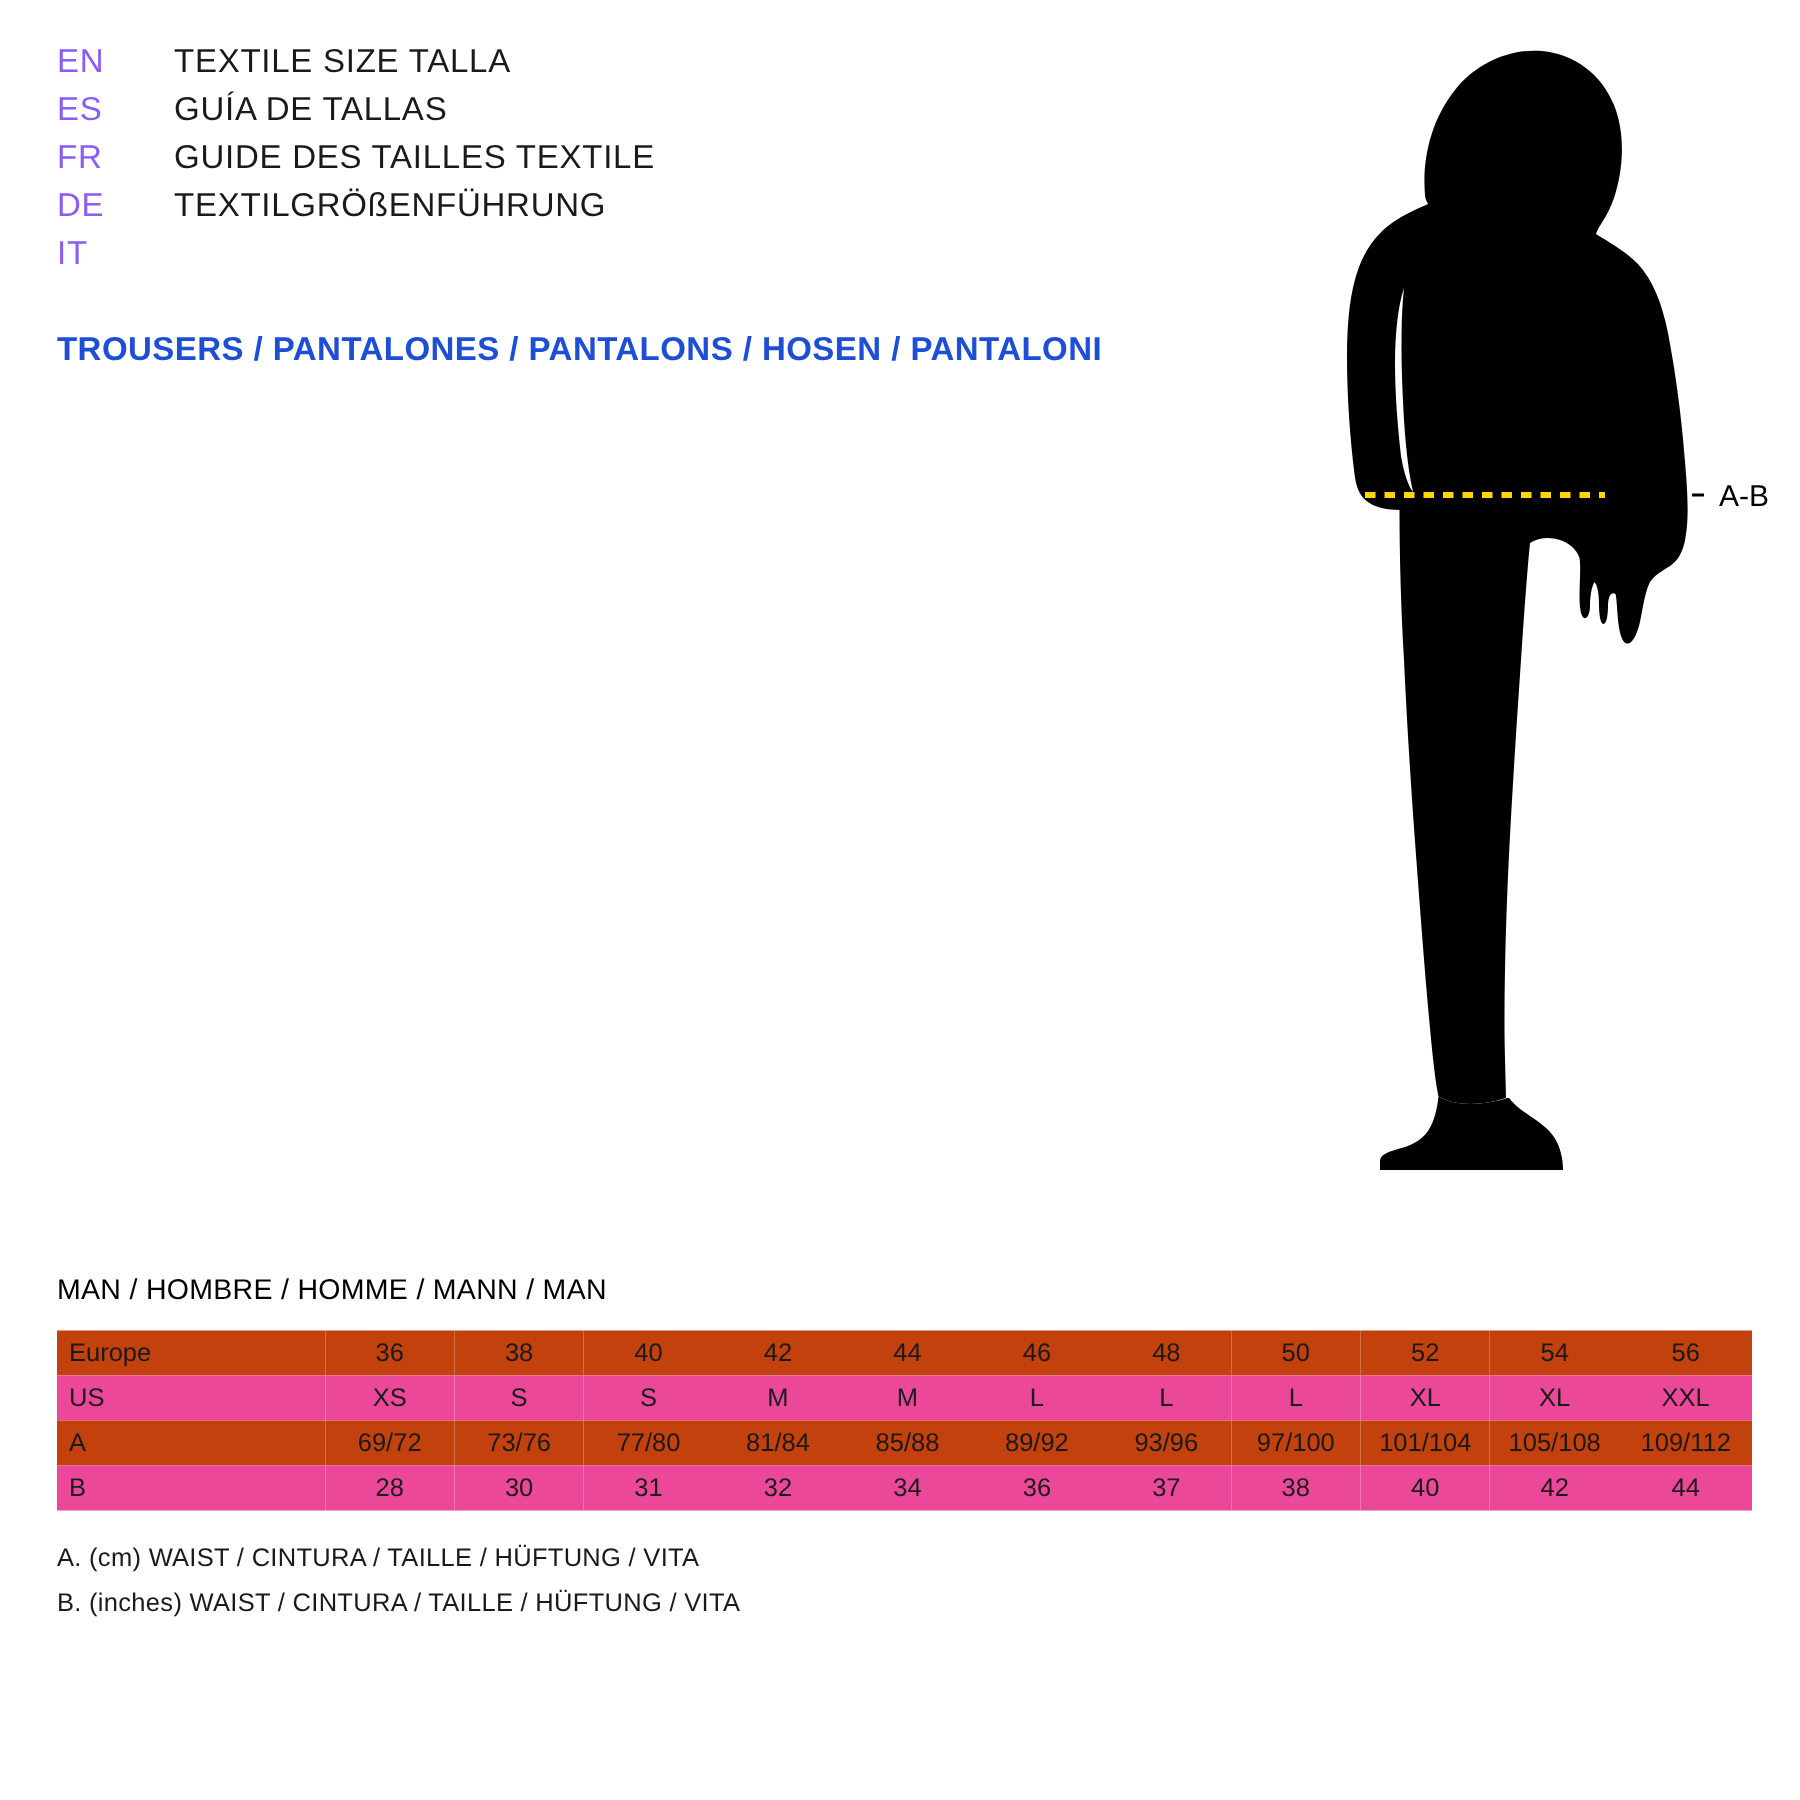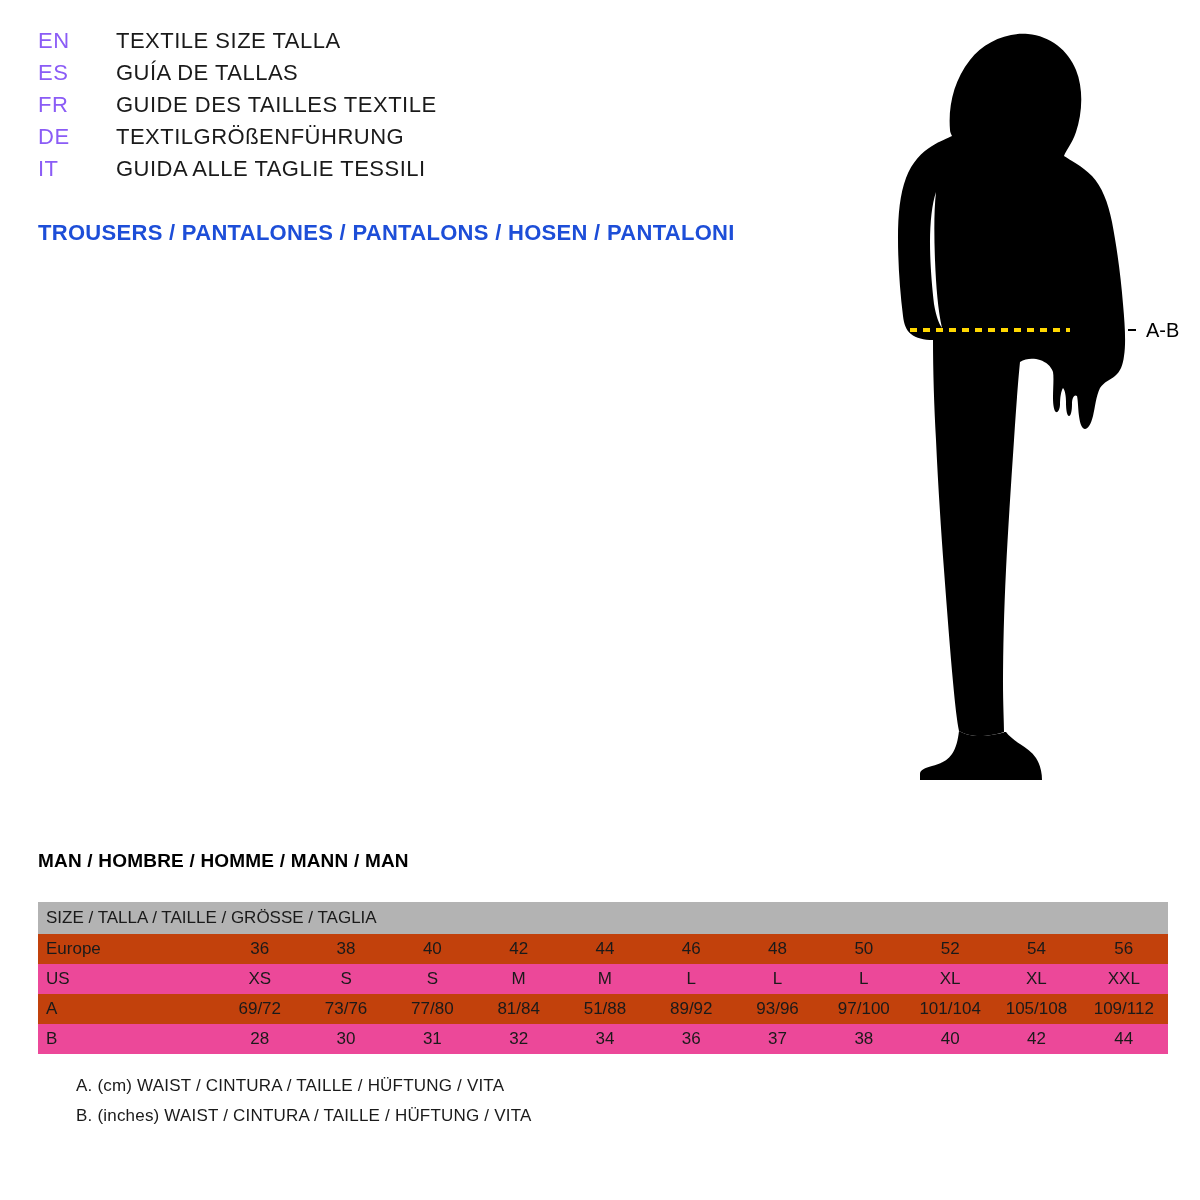--- a/index.html
+++ b/index.html
@@ -61,23 +61,23 @@
 
   
   #table-section {
     position: absolute;
     left: 38px;
     top: 850px;
     width: 1130px;
   }
   #gender-title {
     font-size: 19px;
-    font-weight: bold;
+    font-weight: normal;
     letter-spacing: 0.2px;
-    margin-bottom: 30px;
+    margin-bottom: 15px;
     color: #000;
   }
   table.size-table {
     border-collapse: collapse;
     width: 1130px;
     table-layout: fixed;
   }
   table.size-table td {
     font-size: 17px;
     color: #1a1a1a;
@@ -96,21 +96,20 @@
     text-align: left;
     padding-left: 8px;
     height: 32px;
     font-size: 17px;
   }
   tr.shade td { background: #c2410c; }
   tr.plain td { background: #ec4899; }
 
   #notes {
     margin-top: 22px;
-    margin-left: 38px;
   }
   .note-line {
     font-size: 17px;
     color: #1a1a1a;
     margin-bottom: 10px;
     letter-spacing: 0.2px;
   }
 </style>
 </head>
 <body>
@@ -127,21 +126,20 @@
   <div class="lang-row">
     <div class="lang-code">FR</div>
     <div class="lang-text">GUIDE DES TAILLES TEXTILE</div>
   </div>
   <div class="lang-row">
     <div class="lang-code">DE</div>
     <div class="lang-text">TEXTILGRÖßENFÜHRUNG</div>
   </div>
   <div class="lang-row">
     <div class="lang-code">IT</div>
-    <div class="lang-text">GUIDA ALLE TAGLIE TESSILI</div>
   </div>
   <div id="garment-title">TROUSERS / PANTALONES / PANTALONS / HOSEN / PANTALONI</div>
 </div>
 
 <div id="figure-area">
   <svg id="figure-svg" width="380" height="790" viewBox="0 0 380 790" xmlns="http://www.w3.org/2000/svg">
 
     <path fill="#000000" d="
       M 130 120
       C 128 96 134 70 150 50
@@ -212,23 +210,20 @@
       <col style="width:86px">
         <col style="width:86px">
         <col style="width:86px">
       <col style="width:86px">
         <col style="width:86px">
         <col style="width:86px">
       <col style="width:86px">
         <col style="width:88px">
     </colgroup>
     <tbody>
-      <tr class="header-row">
-        <td colspan="12">SIZE / TALLA / TAILLE / GRÖSSE / TAGLIA</td>
-      </tr>
 
       <tr class="shade">
         <td class="rowlabel">Europe</td>
         <td>36</td>
         <td>38</td>
         <td>40</td>
         <td>42</td>
         <td>44</td>
         <td>46</td>
         <td>48</td>
@@ -252,21 +247,21 @@
         <td>XL</td>
         <td>XXL</td>
       </tr>
 
       <tr class="shade">
         <td class="rowlabel">A</td>
         <td>69/72</td>
         <td>73/76</td>
         <td>77/80</td>
         <td>81/84</td>
-        <td>51/88</td>
+        <td>85/88</td>
         <td>89/92</td>
         <td>93/96</td>
         <td>97/100</td>
         <td>101/104</td>
         <td>105/108</td>
         <td>109/112</td>
       </tr>
 
       <tr class="plain">
         <td class="rowlabel">B</td>

